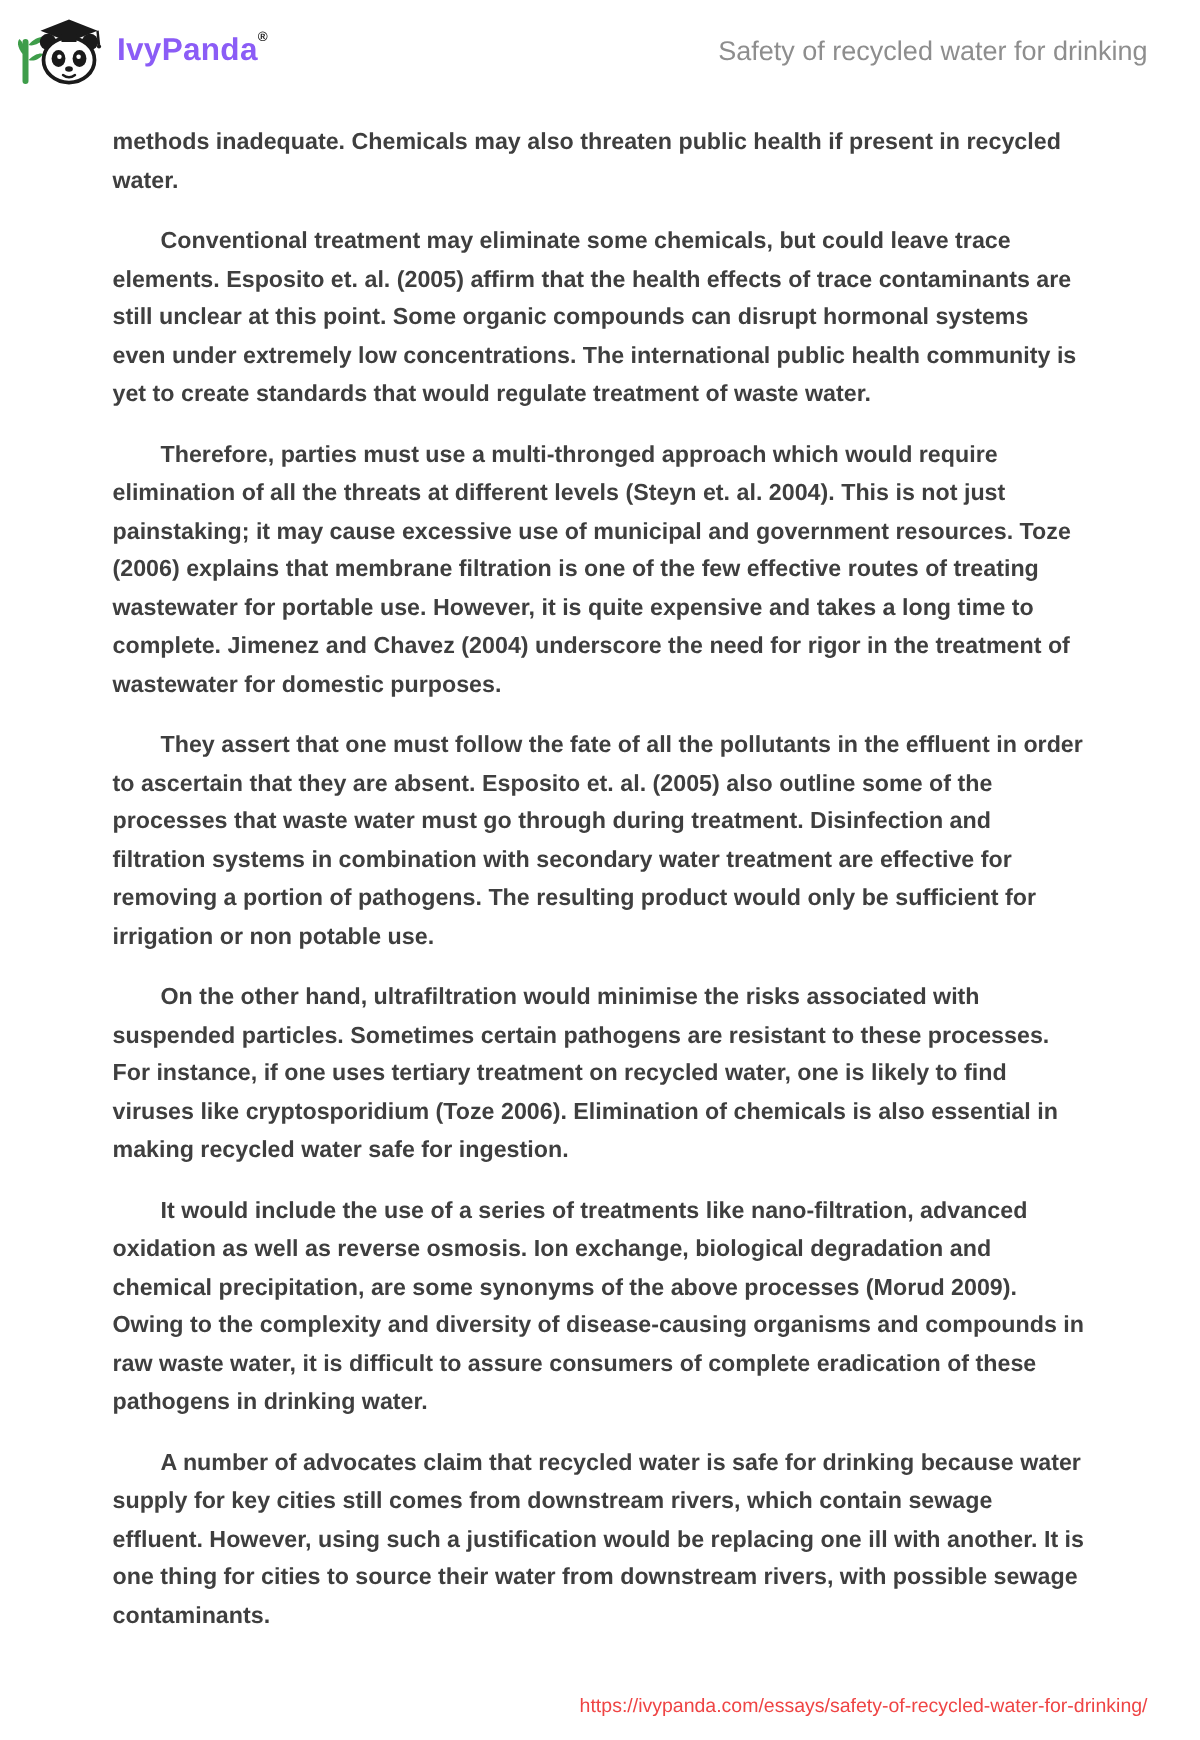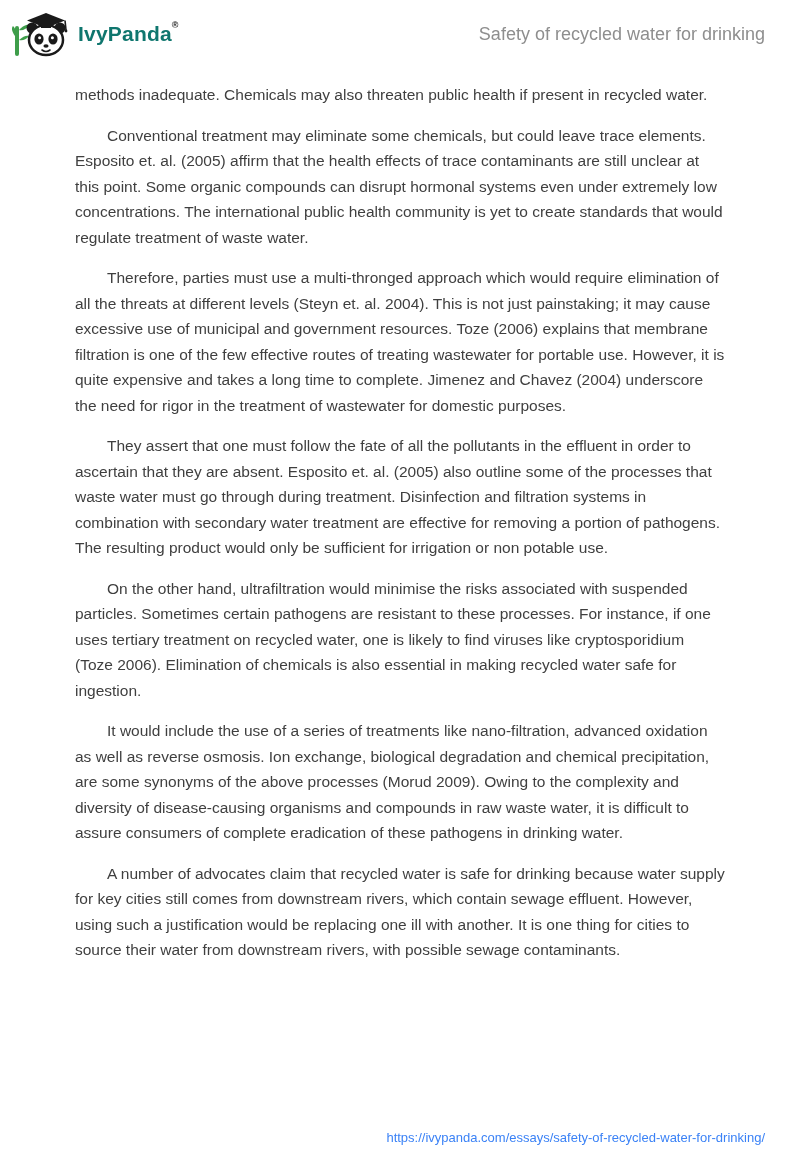--- a/index.html
+++ b/index.html
@@ -34,21 +34,21 @@
     cursor: pointer;
   }
   .brand-logo {
     width: 58px;
     height: 48px;
     display: block;
   }
   .brand-name {
     font-size: 21px;
     font-weight: bold;
-    color: #0f766e;
+    color: #8b5cf6;
     letter-spacing: 0.2px;
     text-align: right;
   }
   .brand-reg {
     font-size: 9px;
     color: #222222;
     vertical-align: super;
     position: relative;
     top: -7px;
     font-weight: bold;
@@ -62,32 +62,33 @@
     flex: 1 1 auto;
     padding: 14px 75px 0 75px;
   }
   .content p {
     margin: 0 0 15px 0;
     font-size: 15.5px;
     line-height: 25.5px;
     color: #3f3f3f;
     text-indent: 32px;
     text-align: left;
+    font-weight: bold;
   }
   .content p.no-indent {
     text-indent: 0;
   }
   
   .footer {
     padding: 0 35px 14px 35px;
     text-align: right;
   }
   .footer a {
     font-size: 13px;
-    color: #3b82f6;
+    color: #ef4444;
     text-decoration: none;
     cursor: pointer;
   }
 </style>
 </head>
 <body>
 
 <div class="page">
 
   <header class="header">

